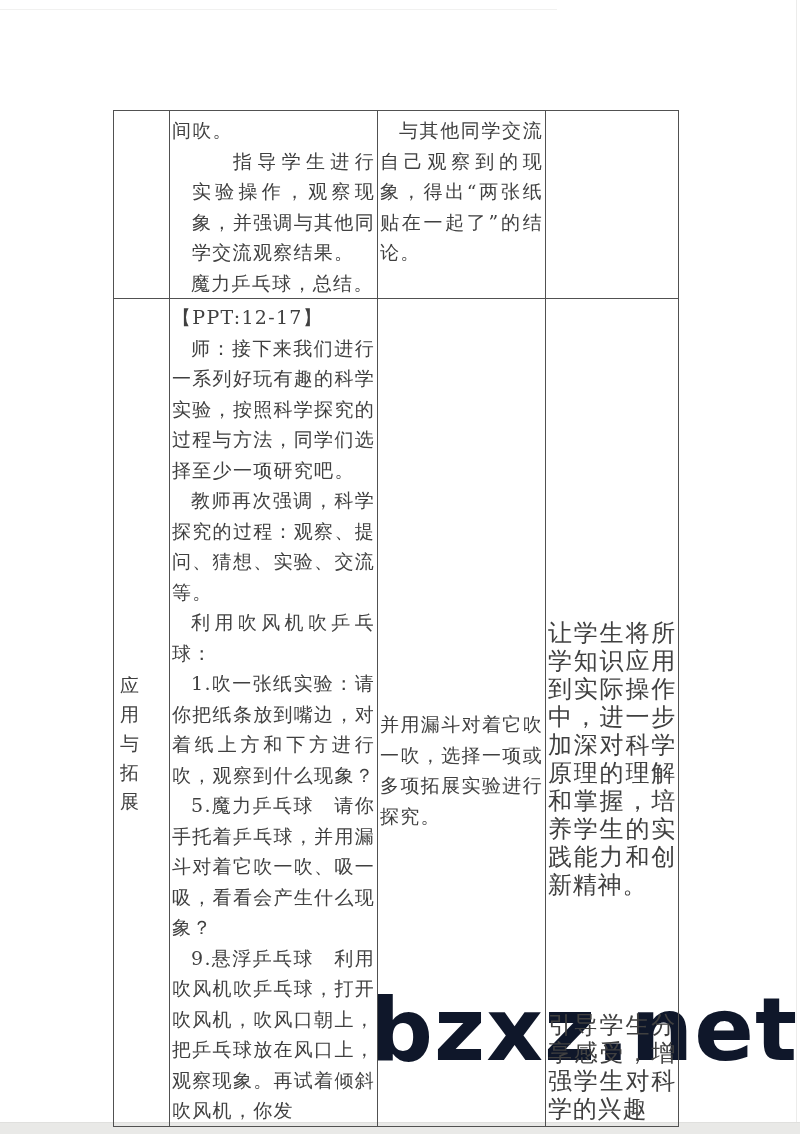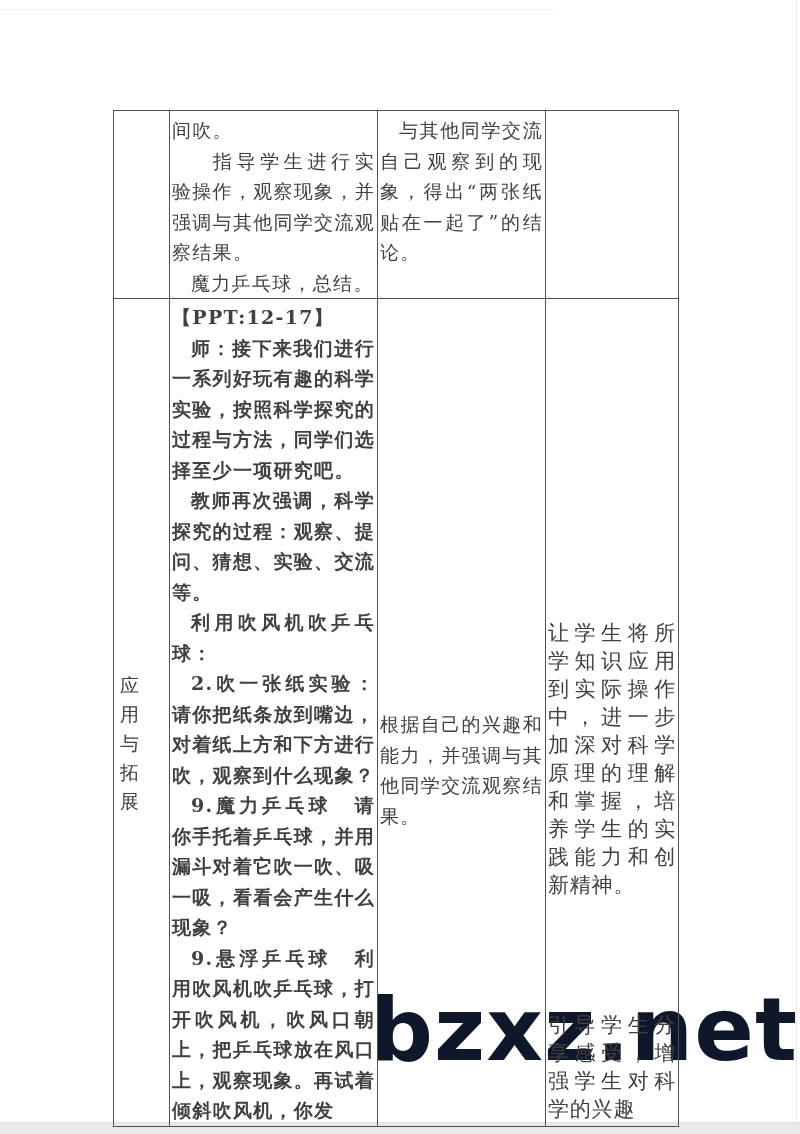--- a/index.html
+++ b/index.html
@@ -55,37 +55,37 @@
   .doc-table tr.row-2 { height:729px; }
 
   col.c-stage   { width:56px; }
   col.c-process { width:208px; }
   col.c-activity{ width:168px; }
   col.c-intent  { width:133px; }
 
   .para { margin:0; }
   .indent-0 { text-indent:0; }
   .indent-1 { text-indent:19px; }
-  .indent-2 { text-indent:41px; }
+  .indent-2 { text-indent:41px;margin-left:20px; }
   .para.gap { margin-top:112px; }
 
   td.cell-stage-r2 {
     padding:372px 21px 0 6px;
     line-height:29px;
     letter-spacing:2px;
     text-align:justify;
   }
   td.cell-process-r1 { padding-top:4px; }
   td.cell-activity-r1{ padding-top:4px; }
-  td.cell-process-r2 { padding-top:3px;font-weight:bold; }
+  td.cell-process-r2 { padding-top:3px; }
   td.cell-activity-r2{ padding-top:410px; }
   td.cell-intent-r2  {
     padding-top:320px;
     line-height:28px;
-    font-size:21px;
+    font-size:24px;
     letter-spacing:0.8px;
   }
 </style>
 </head>
 <body>
 
 <div class="top-edge-line"></div>
 <div class="right-edge-line"></div>
 <div class="bottom-edge-bar"></div>
 
@@ -111,26 +111,26 @@
         </td>
     <td class="cell-intent-r1"></td>
   </tr>
   <tr class="row-2">
     <td class="cell-stage-r2">应用与拓展</td>
     <td class="cell-process-r2">
           <p class="para indent-0">【PPT:12-17】</p>
           <p class="para indent-1">师：接下来我们进行一系列好玩有趣的科学实验，按照科学探究的过程与方法，同学们选择至少一项研究吧。</p>
           <p class="para indent-1">教师再次强调，科学探究的过程：观察、提问、猜想、实验、交流等。</p>
           <p class="para indent-1">利用吹风机吹乒乓球：</p>
-          <p class="para indent-1">2.吹一张纸实验：请你把纸条放到嘴边，对着纸上方和下方进行吹，观察到什么现象？</p>
-          <p class="para indent-1">9.魔力乒乓球　请你手托着乒乓球，并用漏斗对着它吹一吹、吸一吸，看看会产生什么现象？</p>
+          <p class="para indent-1">1.吹一张纸实验：请你把纸条放到嘴边，对着纸上方和下方进行吹，观察到什么现象？</p>
+          <p class="para indent-1">5.魔力乒乓球　请你手托着乒乓球，并用漏斗对着它吹一吹、吸一吸，看看会产生什么现象？</p>
           <p class="para indent-1">9.悬浮乒乓球　利用吹风机吹乒乓球，打开吹风机，吹风口朝上，把乒乓球放在风口上，观察现象。再试着倾斜吹风机，你发</p>
         </td>
     <td class="cell-activity-r2">
-          <p class="para indent-0">根据自己的兴趣和能力，并强调与其他同学交流观察结果。</p>
+          <p class="para indent-0">并用漏斗对着它吹一吹，选择一项或多项拓展实验进行探究。</p>
         </td>
     <td class="cell-intent-r2">
           <p class="para indent-0">让学生将所学知识应用到实际操作中，进一步加深对科学原理的理解和掌握，培养学生的实践能力和创新精神。</p>
           <p class="para indent-0 gap">引导学生分享感受，增强学生对科学的兴趣</p>
         </td>
   </tr>
 </tbody>
   </table>
 
 </body></html>

